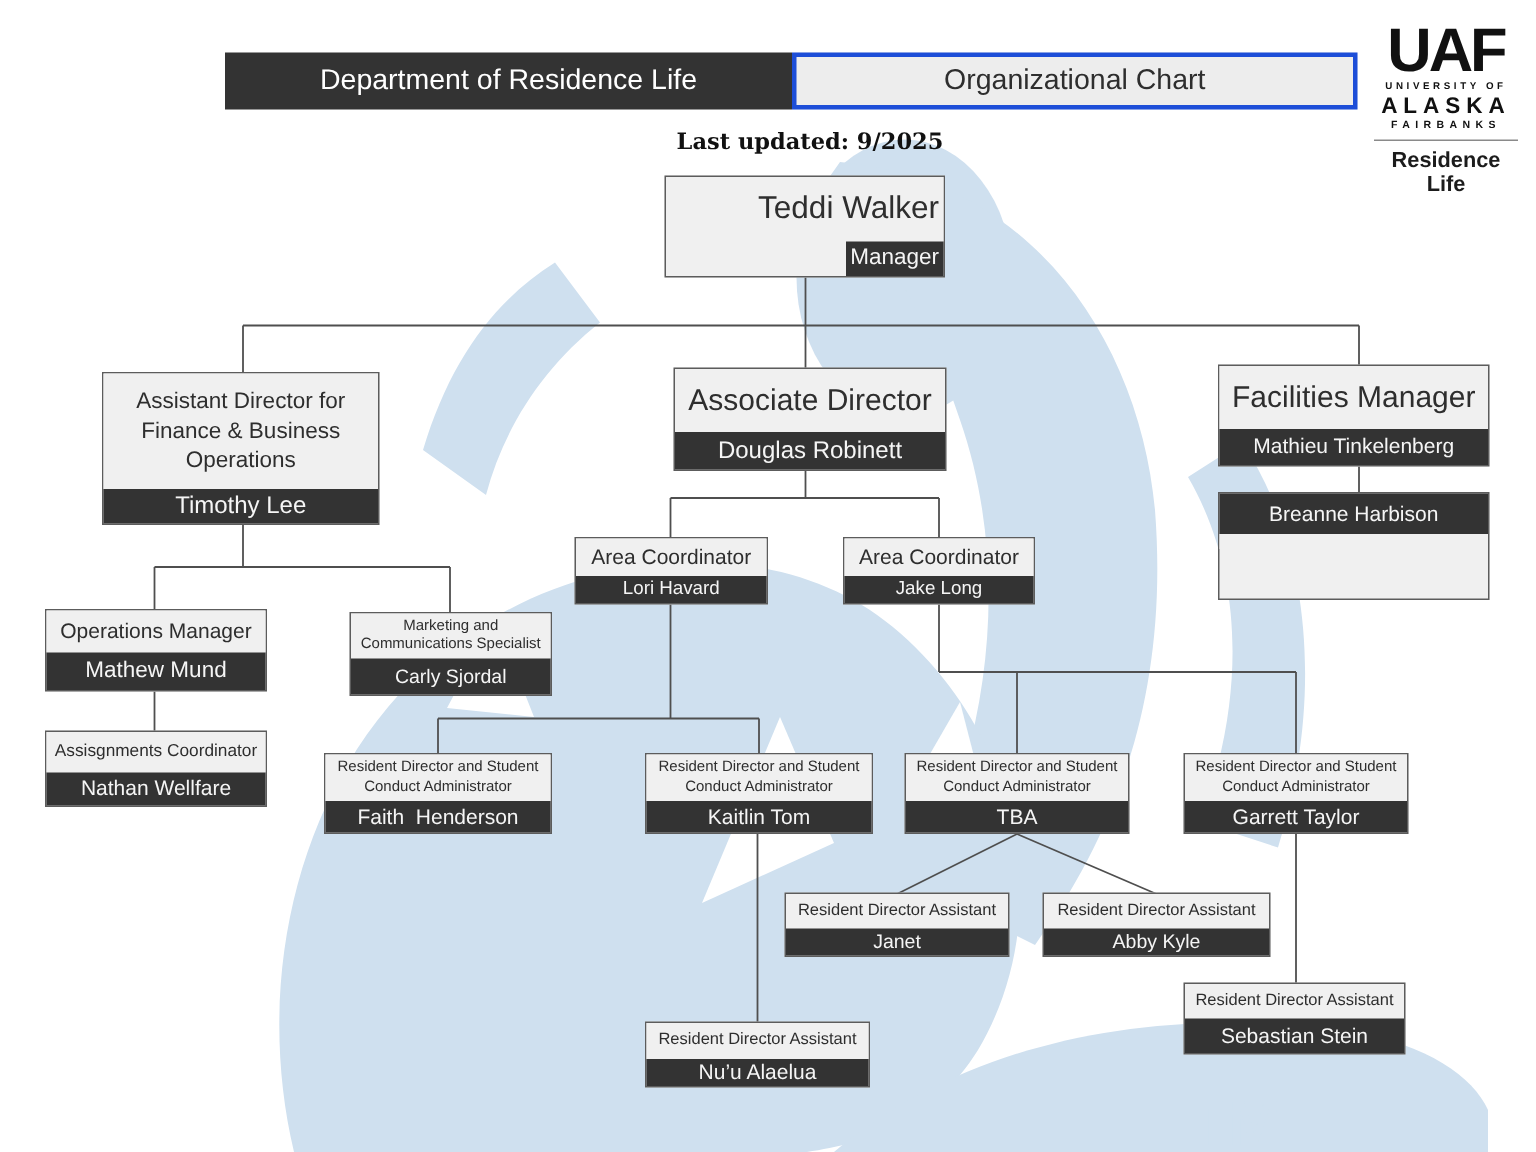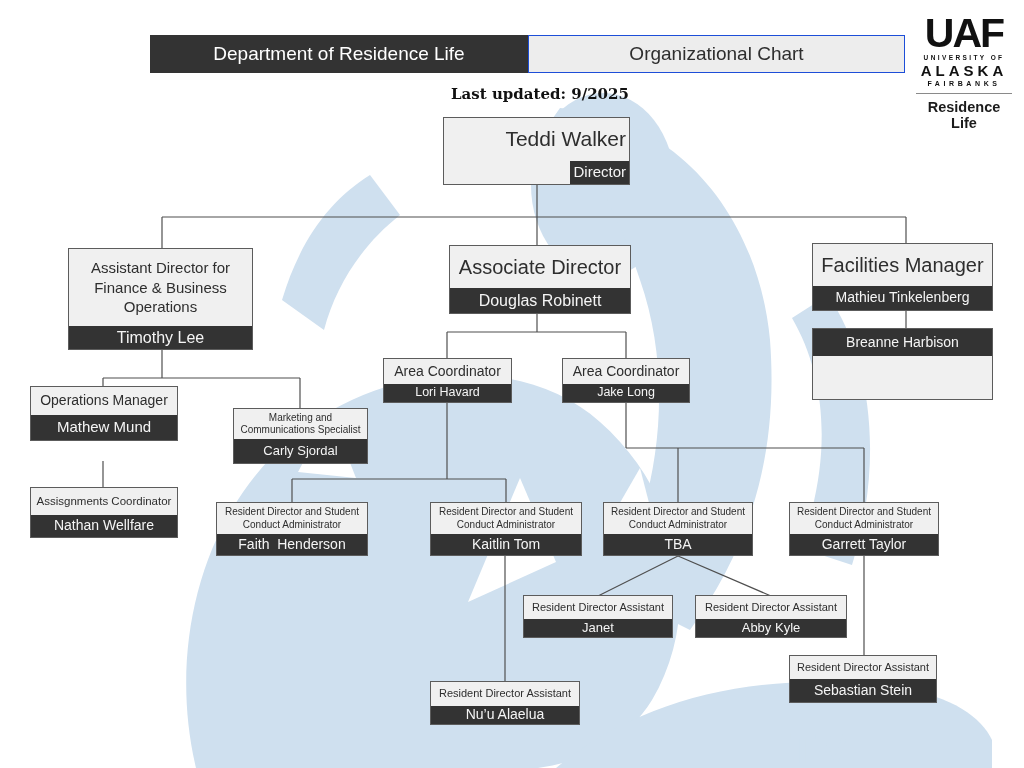--- a/index.html
+++ b/index.html
@@ -8,21 +8,21 @@
 
   
   .watermark{position:absolute;left:0;top:0;z-index:0;}
   .connectors{position:absolute;left:0;top:0;z-index:1;}
   .layer-ui{position:absolute;left:0;top:0;width:1024px;height:768px;z-index:2;pointer-events:none;}
 
   
   .hdr-dark{position:absolute;left:150px;top:35px;width:378px;height:38px;background:#333;
             color:#fff;display:flex;align-items:center;justify-content:center;font-size:19px;}
   .hdr-light{position:absolute;left:528px;top:35px;width:377px;height:38px;background:#ededed;
-             border:1px solid #1d4ed8;box-sizing:border-box;color:#2e2e2e;display:flex;
+             border:3px solid #1d4ed8;box-sizing:border-box;color:#2e2e2e;display:flex;
              align-items:center;justify-content:center;font-size:19px;}
   .last-updated{position:absolute;left:420px;top:85px;width:240px;text-align:center;
                 font-family:"DejaVu Serif","Liberation Serif",serif;font-size:15px;font-weight:700;color:#111;}
 
   
   .uaf{position:absolute;left:916px;top:16px;width:96px;text-align:center;color:#111;}
   .uaf-acronym{font-size:41px;font-weight:900;letter-spacing:-2px;line-height:0.85;}
   .uaf-l1{font-size:6.5px;font-weight:700;letter-spacing:2.4px;margin-top:3px;}
   .uaf-l2{font-size:15px;font-weight:800;letter-spacing:4px;margin-top:1px;}
   .uaf-l3{font-size:7px;font-weight:700;letter-spacing:3.6px;margin-top:1px;}
@@ -52,21 +52,21 @@
   .n-assoc .dark{height:25px;font-size:16px;}
 
   .n-facmgr{left:812px;top:243px;width:181px;height:68px;}
   .n-facmgr .light{font-size:20px;}
   .n-facmgr .dark{height:24px;font-size:14px;}
 
   .n-faccoord{left:812px;top:328px;width:181px;height:72px;}
   .n-faccoord .light{font-size:14px;}
   .n-faccoord .dark{height:27px;font-size:14px;}
 
-  .n-ops{left:30px;top:386px;width:148px;height:55px;}
+  .n-ops{left:30px;top:406px;width:148px;height:55px;}
   .n-ops .light{font-size:14px;}
   .n-ops .dark{height:25px;font-size:15px;}
 
   .n-mkt{left:233px;top:408px;width:135px;height:56px;}
   .n-mkt .light{font-size:10px;}
   .n-mkt .dark{height:24px;font-size:13px;}
 
   .n-asgn{left:30px;top:487px;width:148px;height:51px;}
   .n-asgn .light{font-size:11.5px;}
   .n-asgn .dark{height:22px;font-size:14px;}
@@ -162,21 +162,21 @@
     <div class="uaf-acronym">UAF</div>
     <div class="uaf-l1">UNIVERSITY OF</div>
     <div class="uaf-l2">ALASKA</div>
     <div class="uaf-l3">FAIRBANKS</div>
     <hr class="uaf-rule">
     <div class="uaf-unit">Residence Life</div>
   </div>
 
   <div class="node n-teddi">
     <div class="sec light">Teddi Walker</div>
-    <div class="sec dark">Director</div>
+    <div class="sec dark">Manager</div>
   </div>
 
   <div class="node n-timothy">
     <div class="sec light">Assistant Director for Finance &amp; Business Operations</div>
     <div class="sec dark">Timothy Lee</div>
   </div>
 
   <div class="node n-assoc">
     <div class="sec light">Associate Director</div>
     <div class="sec dark">Douglas Robinett</div>

